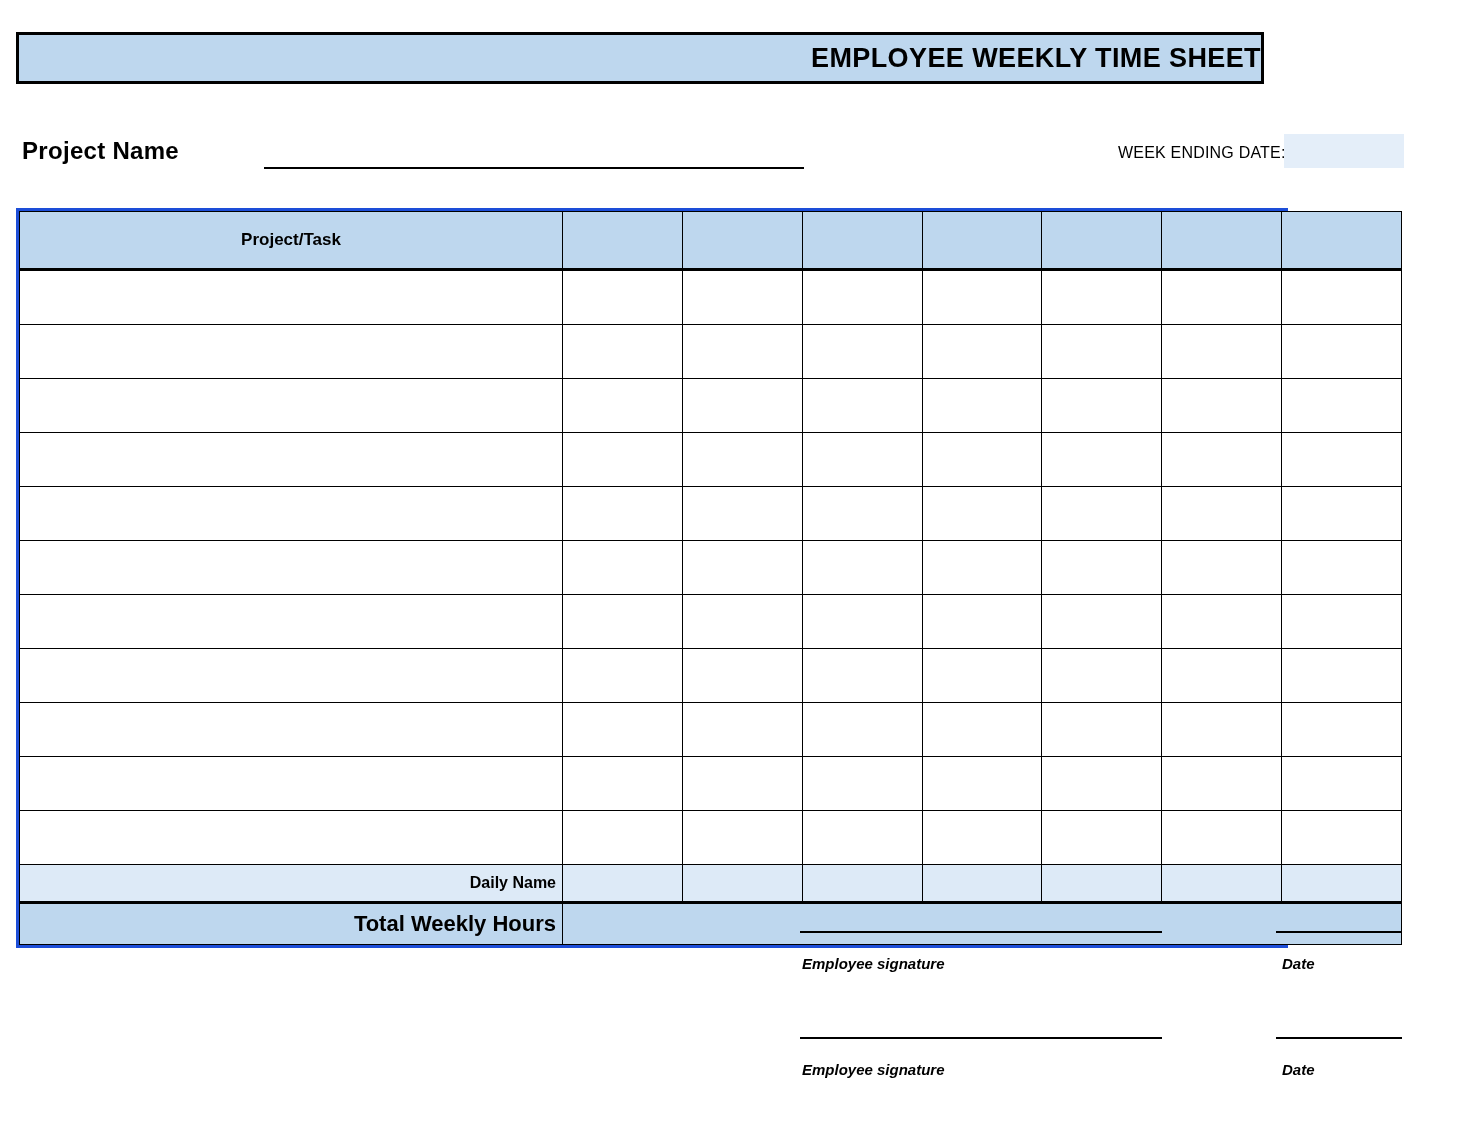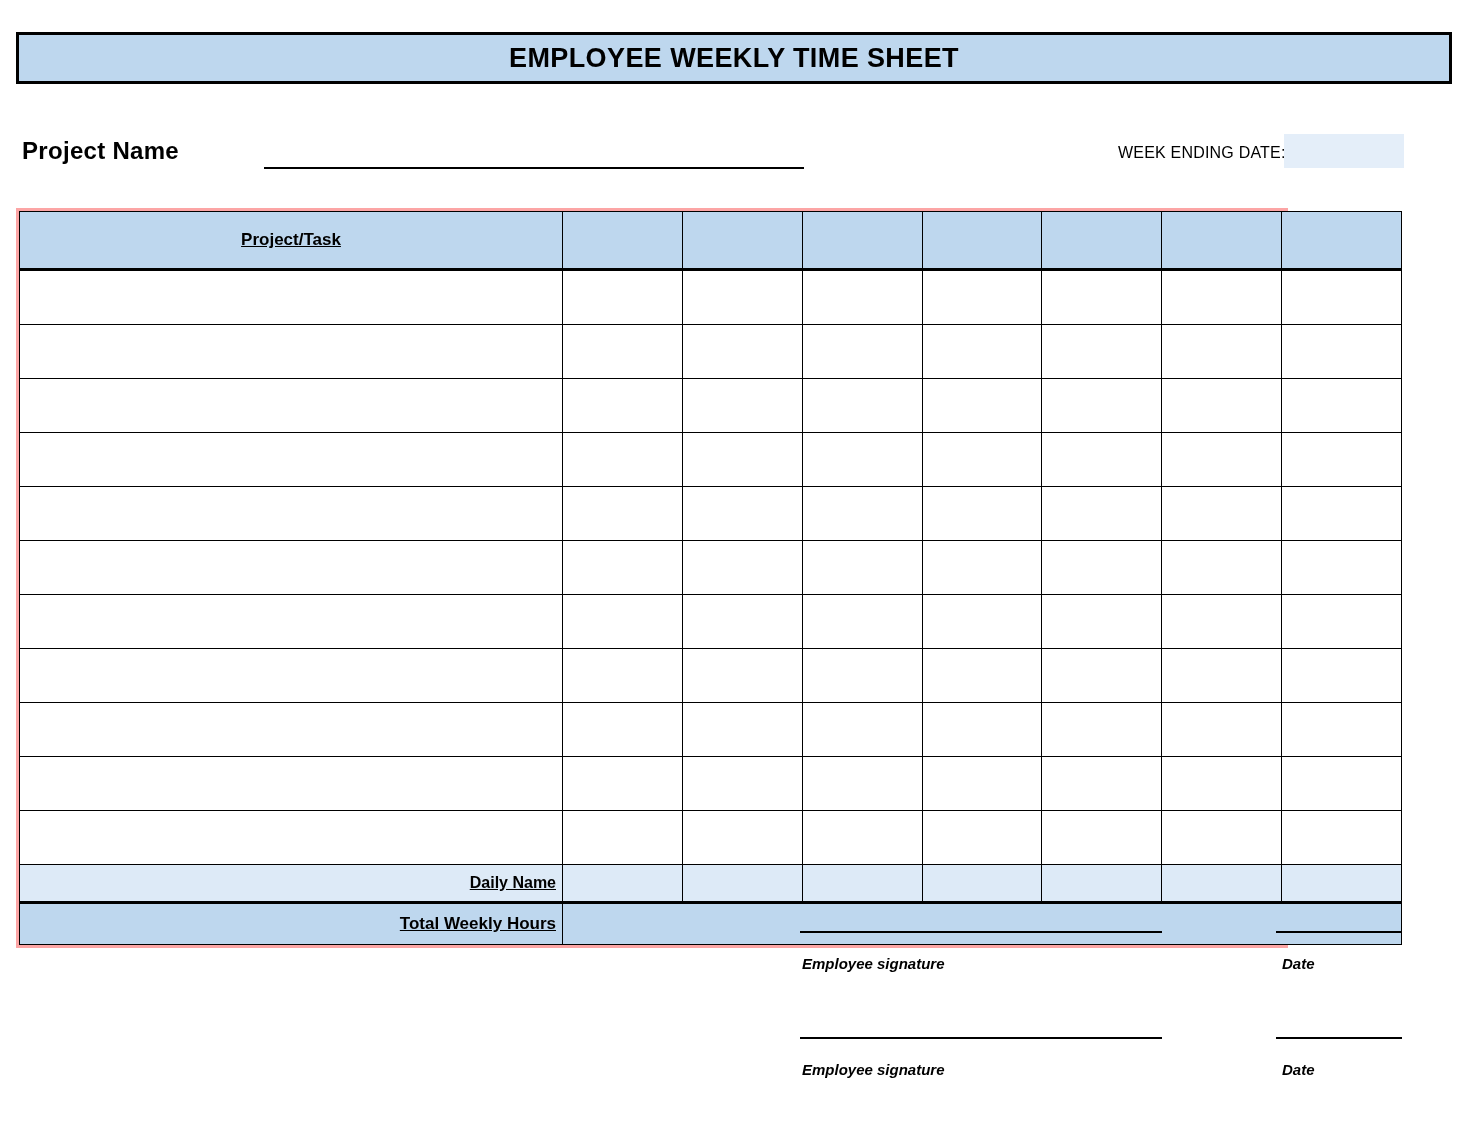--- a/index.html
+++ b/index.html
@@ -21,28 +21,28 @@
     left: 0; top: 0;
     width: 1473px;
     height: 1131px;
   }
 
   
   .title-bar {
     position: absolute;
     left: 16px;
     top: 32px;
-    width: 1436px;
+    width: 1248px;
     height: 52px;
     background: #bed7ee;
     border: 3px solid #000000;
     box-sizing: border-box;
     display: flex;
     align-items: center;
-    justify-content: center;
+    justify-content: flex-end;
   }
   .title-bar .title-text {
     font-size: 27px;
     font-weight: bold;
     letter-spacing: 0.4px;
   }
 
   
   .name-row {
     position: absolute;
@@ -88,24 +88,23 @@
     align-items: center;
     padding-left: 4px;
   }
 
   
   .grid {
     position: absolute;
     left: 16px;
     top: 208px;
     width: 1272px;
-    border: 3px solid #fca5a5;
+    border: 3px solid #1d4ed8;
     box-sizing: border-box;
     border-collapse: collapse;
-    text-decoration: underline;
   }
   table.sheet {
     border-collapse: collapse;
     width: 1382px;
     table-layout: fixed;
   }
   table.sheet td {
     border: 1px solid #000000;
     height: 47px;
     padding: 0;
@@ -154,21 +153,21 @@
 
   
   tr.total-row td {
     background: #bed7ee;
     height: 40px;
   }
   tr.total-row td.label-cell {
     text-align: right;
     padding-right: 6px;
     font-weight: bold;
-    font-size: 17px;
+    font-size: 22px;
   }
 
   
   .sig-block {
     position: absolute;
     left: 798px;
     top: 905px;
     width: 608px;
     height: 200px;
     font-style: italic;

